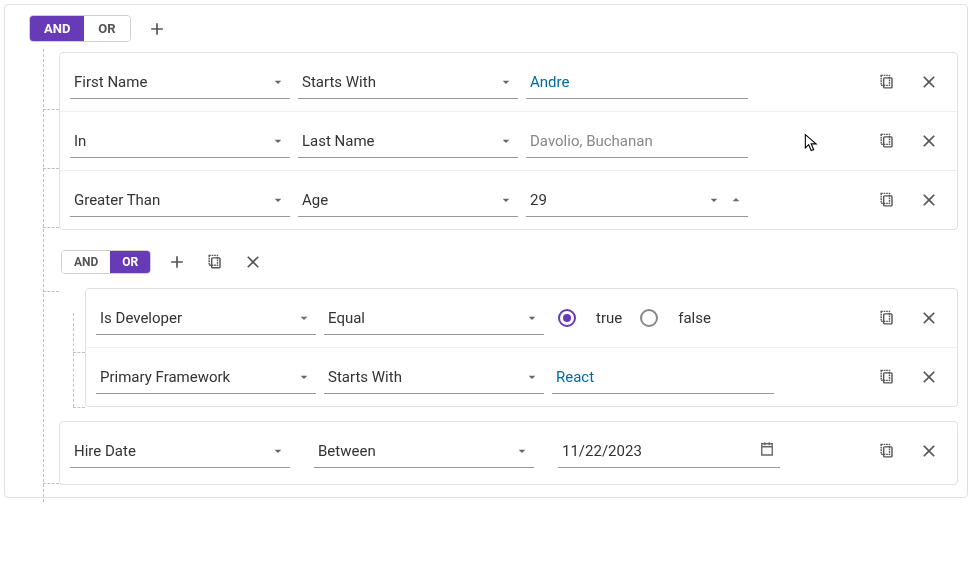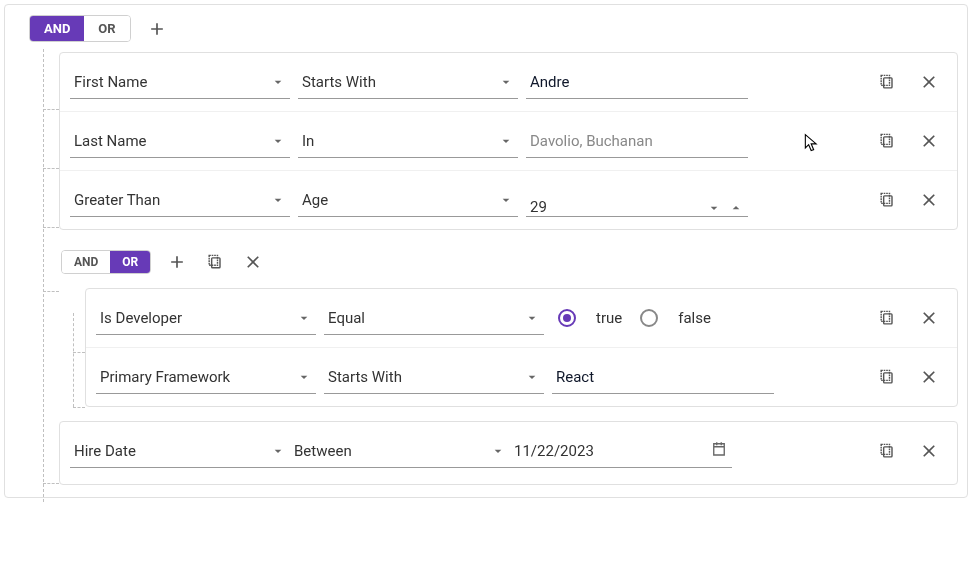--- a/index.html
+++ b/index.html
@@ -33,21 +33,21 @@
 .rule-row:last-child { border-bottom: none; }
 
 .field-select, .value-input {
   flex: 0 0 auto; position: relative; border-bottom: 1px solid #999; height: 34px;
   display: flex; align-items: center; padding: 0 4px; color: #333;
 }
 .field-select { width: 220px; cursor: pointer; justify-content: space-between; }
 .field-select.op { width: 220px; }
 .value-input { width: 222px; }
 .value-input input {
-  border: none; outline: none; width: 100%; font-size: 15px; color: #0f172a; background: transparent; padding: 0;
+  border: none; outline: none; width: 100%; font-size: 15px; color: #0369a1; background: transparent; padding: 0;
 }
 .value-input input::placeholder { color: #888; }
 
 .spacer { flex: 1; }
 
 .caret { width: 16px; height: 16px; color: #666; }
 .caret svg { width: 16px; height: 16px; }
 
 .spinner-controls { display: flex; align-items: center; gap: 6px; margin-left: auto; }
 .spinner-controls .caret { cursor: pointer; }
@@ -74,21 +74,21 @@
 .line-root { left: 38px; top: 44px; height: 478px; }
 .line-h1 { position: absolute; border-top: 1px dashed #c0c0c0; left: 38px; width: 16px; }
 .line-sub-root { left: 68px; top: 308px; height: 94px; }
 
 .date-value { width: 222px; display: flex; align-items: center; justify-content: space-between; border-bottom: 1px solid #999; height: 34px; padding: 0 4px; }
 .date-icon { color: #666; }
 
 .row-actions { display: flex; gap: 18px; margin-left: auto; margin-right: 8px; }
 
 .hire-row-wrap { display: flex; flex-direction: column; gap: 18px; padding: 12px 8px 16px 10px; }
-.hire-row-main { display: flex; align-items: center; gap: 0; }
+.hire-row-main { display: flex; align-items: center; gap: 24px; }
 .hire-row-second { display: flex; align-items: center; gap: 8px; padding-left: 488px; }
 
 .cursor { position: absolute; left: 797px; top: 128px; width: 20px; height: 20px; pointer-events: none; }
 </style>
 </head>
 <body>
 
 <div class="builder">
 <div class="builder-inner">
 
@@ -141,28 +141,28 @@
             </div>
       <div class="icon-btn">
               <svg viewBox="0 0 24 24">
                 <path fill="currentColor" d="M19 6.41 17.59 5 12 10.59 6.41 5 5 6.41 10.59 12 5 17.59 6.41 19 12 13.41 17.59 19 19 17.59 13.41 12z"></path>
               </svg>
             </div>
     </div>
   </div>
 
   <div class="rule-row">
+    <div class="field-select op">
+      <span>In</span>
+      <span class="caret"><svg viewBox="0 0 24 24">
+                <path fill="currentColor" d="M7 10l5 5 5-5z"></path>
+              </svg></span>
+    </div>
     <div class="field-select">
       <span>Last Name</span>
-      <span class="caret"><svg viewBox="0 0 24 24">
-                <path fill="currentColor" d="M7 10l5 5 5-5z"></path>
-              </svg></span>
-    </div>
-    <div class="field-select op">
-      <span>In</span>
       <span class="caret"><svg viewBox="0 0 24 24">
                 <path fill="currentColor" d="M7 10l5 5 5-5z"></path>
               </svg></span>
     </div>
     <div class="value-input">
       <input placeholder="Davolio, Buchanan" style="">
     </div>
     <div class="spacer"></div>
     <div class="row-actions">
       <div class="icon-btn">
@@ -185,21 +185,21 @@
       <span class="caret"><svg viewBox="0 0 24 24">
                 <path fill="currentColor" d="M7 10l5 5 5-5z"></path>
               </svg></span>
     </div>
     <div class="field-select">
       <span>Age</span>
       <span class="caret"><svg viewBox="0 0 24 24">
                 <path fill="currentColor" d="M7 10l5 5 5-5z"></path>
               </svg></span>
     </div>
-    <div class="value-input" style="justify-content: space-between; align-items: flex-end;">
+    <div class="value-input" style="justify-content: space-between;">
       <span>29</span>
       <div class="spinner-controls">
         <span class="caret"><svg viewBox="0 0 24 24">
                   <path fill="currentColor" d="M7 10l5 5 5-5z"></path>
                 </svg></span>
         <span class="caret"><svg viewBox="0 0 24 24">
                   <path fill="currentColor" d="M7 14l5-5 5 5z"></path>
                 </svg></span>
       </div>
     </div>

